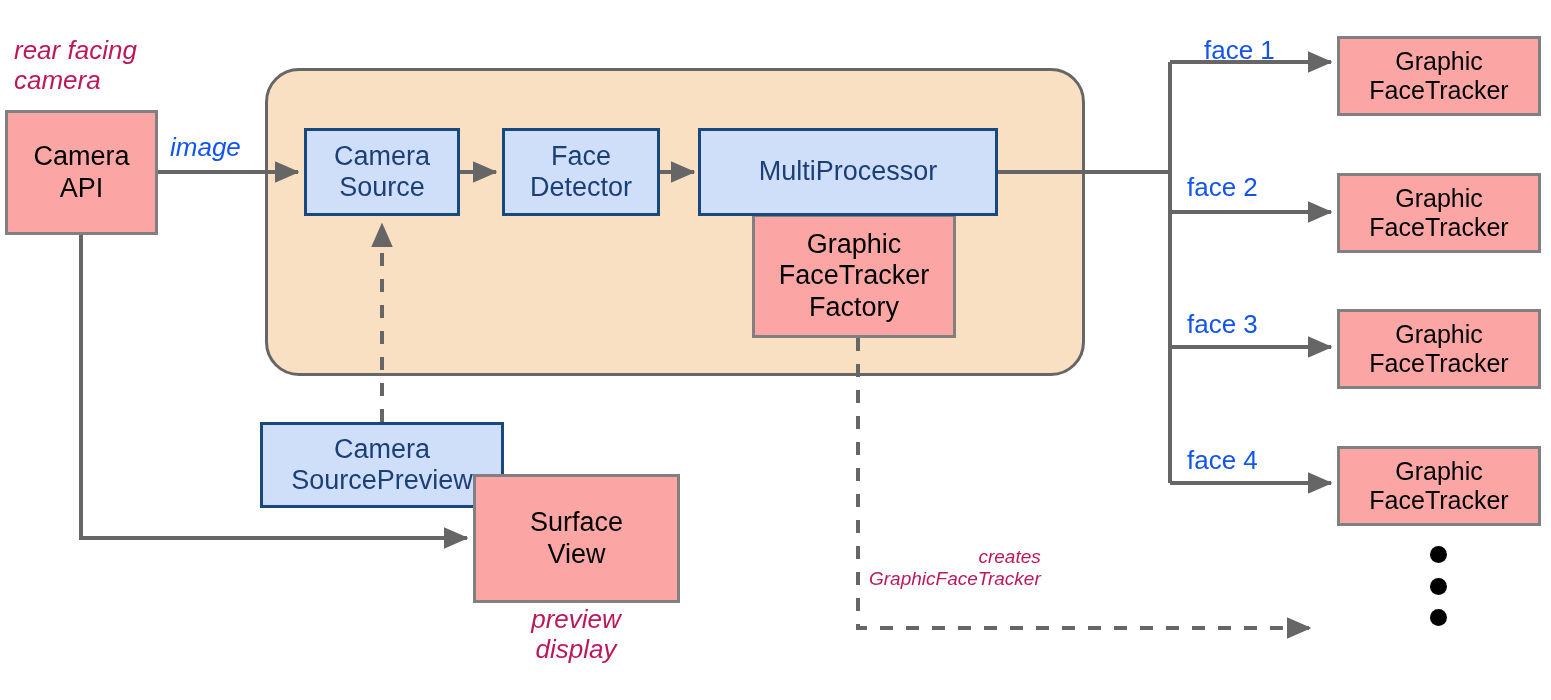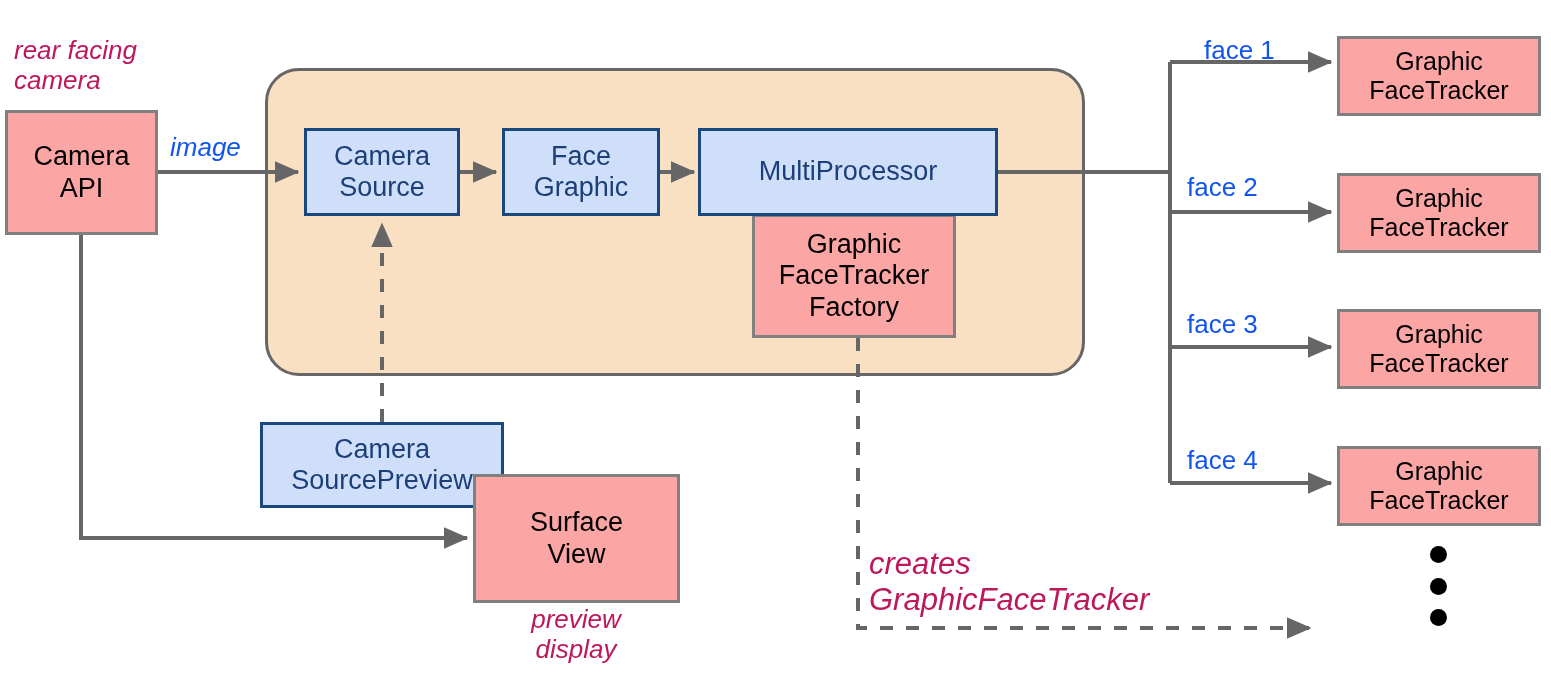--- a/index.html
+++ b/index.html
@@ -116,21 +116,21 @@
     </g>
   </svg>
 
   <div class="node node-grey" style="left:5px; top:110px; width:153px; height:125px; font-size:27px;">Camera
 API</div>
 
   <div class="node node-blue" style="left:304px; top:128px; width:156px; height:88px; font-size:27px;">Camera
 Source</div>
 
   <div class="node node-blue" style="left:502px; top:128px; width:158px; height:88px; font-size:27px;">Face
-Graphic</div>
+Detector</div>
 
   <div class="node node-grey" style="left:752px; top:214px; width:204px; height:124px; font-size:27px;">Graphic
 FaceTracker
 Factory</div>
 
   <div class="node node-blue" style="left:698px; top:128px; width:300px; height:88px; font-size:27px;text-align:right;">MultiProcessor</div>
 
   <div class="node node-blue" style="left:260px; top:422px; width:244px; height:86px; font-size:27px;">Camera
 SourcePreview</div>
 
@@ -158,21 +158,21 @@
 
   <div class="label label-blue" style="left:1187px; top:173px; font-size:26px;">face 2</div>
 
   <div class="label label-blue" style="left:1187px; top:310px; font-size:26px;">face 3</div>
 
   <div class="label label-blue" style="left:1187px; top:446px; font-size:26px;">face 4</div>
 
   <div class="label label-italic" style="left:521px; top:605px; font-size:26px; text-align:center; width:110px;">preview
 display</div>
 
-  <div class="label label-italic" style="left:869px; top:546px; font-size:31px;">creates
+  <div class="label label-italic" style="left:869px; top:546px; font-size:19px;text-align:right;">creates
 GraphicFaceTracker</div>
 
   <div>
     <div class="dot" style="left:1430px; top:546px;"></div>
     <div class="dot" style="left:1430px; top:578px;"></div>
     <div class="dot" style="left:1430px; top:609px;"></div>
   </div>
 
 </div>
 

